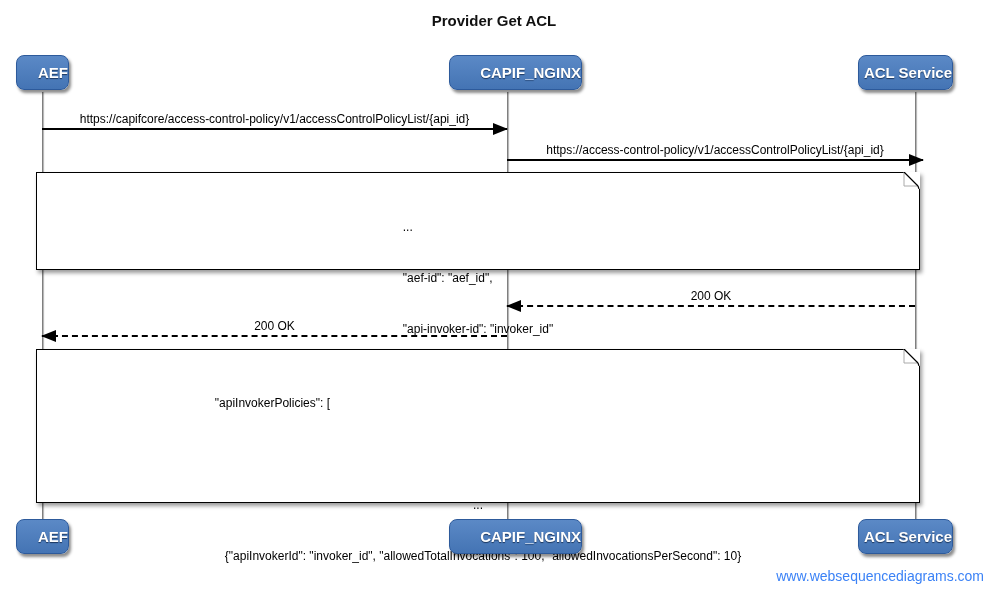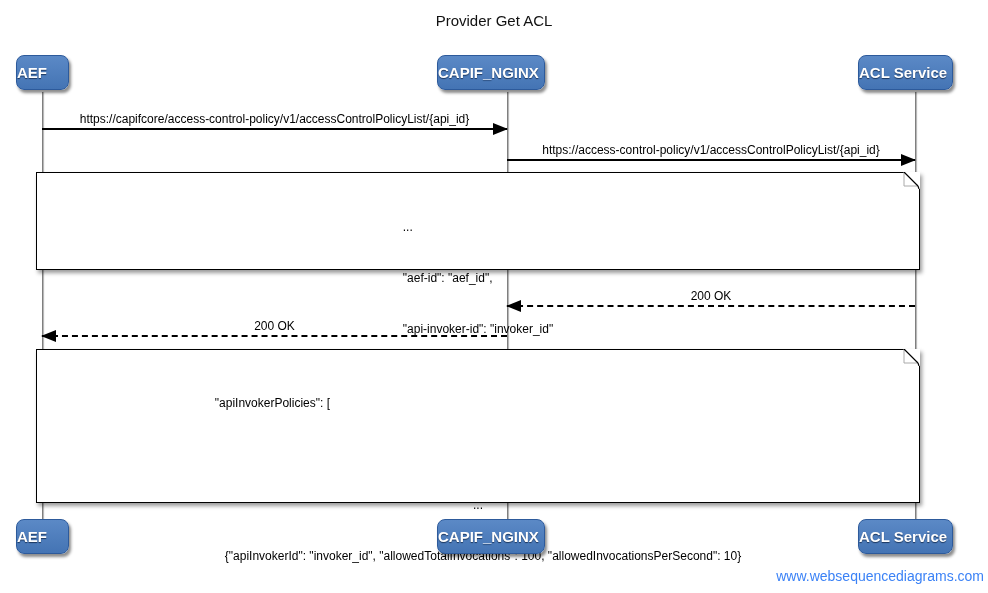--- a/index.html
+++ b/index.html
@@ -3,55 +3,55 @@
 <meta charset="utf-8">
 <style>
   html,body { margin:0; padding:0; background:#fff; }
   .stage {
     position:relative; width:988px; height:593px; background:#ffffff;
     font-family:"Liberation Sans","DejaVu Sans",sans-serif; color:#000;
     overflow:hidden;
   }
   .title {
     position:absolute; left:0; right:0; top:12px; text-align:center;
-    font-size:15px; font-weight:normal; color:#111;
+    font-size:15px; font-weight:bold; color:#111;
   }
   
   .lifeline {
     position:absolute; top:92px; height:428px; width:1px;
     background:#7f7f7f; box-shadow:1px 0 1px rgba(0,0,0,0.35);
   }
   .ll-aef  { left:42px; }
   .ll-capif{ left:507px; }
   .ll-acl  { left:915px; }
   
   .actor {
     position:absolute; height:35px; box-sizing:border-box;
     background:linear-gradient(#5b89c6,#4474b4);
     border:1px solid #2d5a9b; border-radius:8px;
     box-shadow:2px 3px 3px rgba(0,0,0,0.45);
-    display:flex; align-items:center; justify-content:flex-start;
+    display:flex; align-items:center; justify-content:flex-end;
     color:#fff; font-size:15px; font-weight:bold;
     text-shadow:0 1px 1px rgba(10,30,60,0.75);
   }
   .row-top   { top:55px; }
   .row-bottom{ top:519px; }
   .a-aef   { left:16px;  width:53px;  }
-  .a-capif { left:437px; width:108px; }
+  .a-capif { left:449px; width:133px; }
   .a-acl   { left:858px; width:95px; }
   
   .msg { position:absolute; height:24px; }
   .msg.solid  { border-bottom:2px solid #000; }
   .msg.dashed { border-bottom:2px dashed #000; }
   .msg .lbl {
     position:absolute; left:0; right:0; bottom:2px; text-align:center;
     font-size:12px; white-space:nowrap; color:#000;
   }
   .m1 { left:42px;  width:465px; top:104px; }
-  .m2 { left:507px; width:408px; top:135px; }
+  .m2 { left:507px; width:408px; top:135px;padding-left:8px; }
   .m3 { left:507px; width:408px; top:281px; }
   .m4 { left:42px;  width:465px; top:311px; }
   .ah { position:absolute; width:0; height:0; bottom:-7px;
         border-top:6px solid transparent; border-bottom:6px solid transparent; }
   .ah.right { right:-1px; border-left:15px solid #000; }
   .ah.left  { left:-1px;  border-right:15px solid #000; }
   
   .note {
     position:absolute; left:36px; width:884px; box-sizing:border-box;
     background:#fff; border:1px solid #000;

